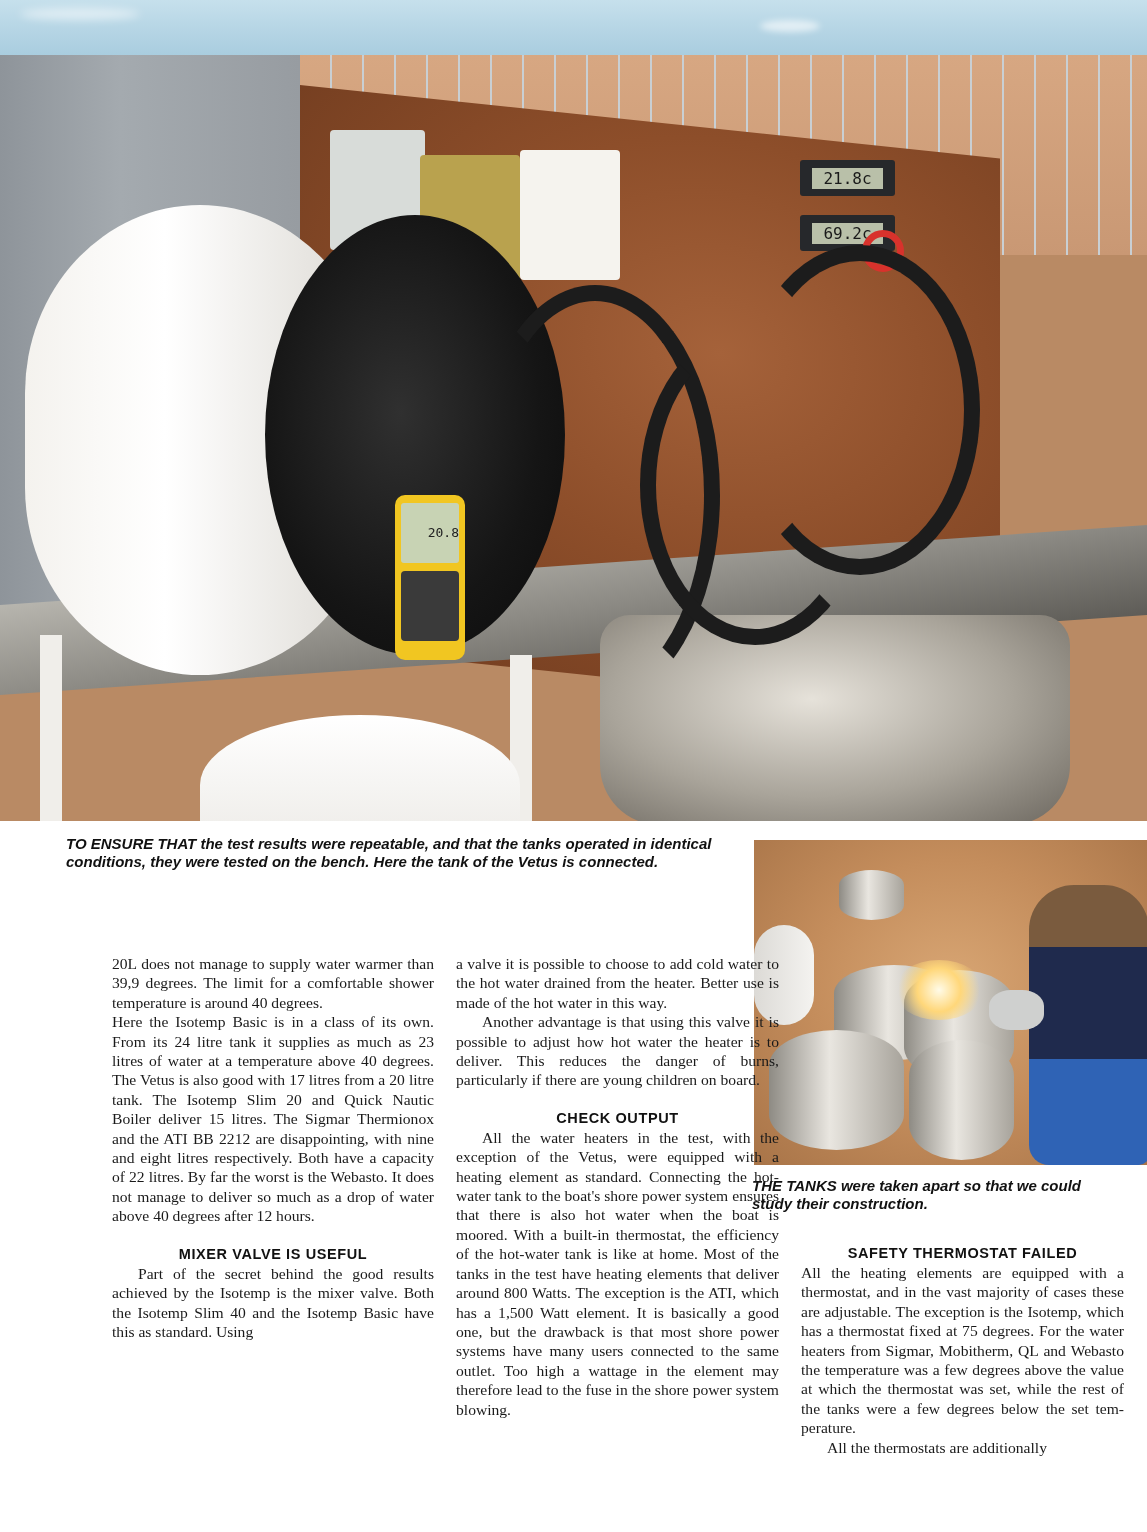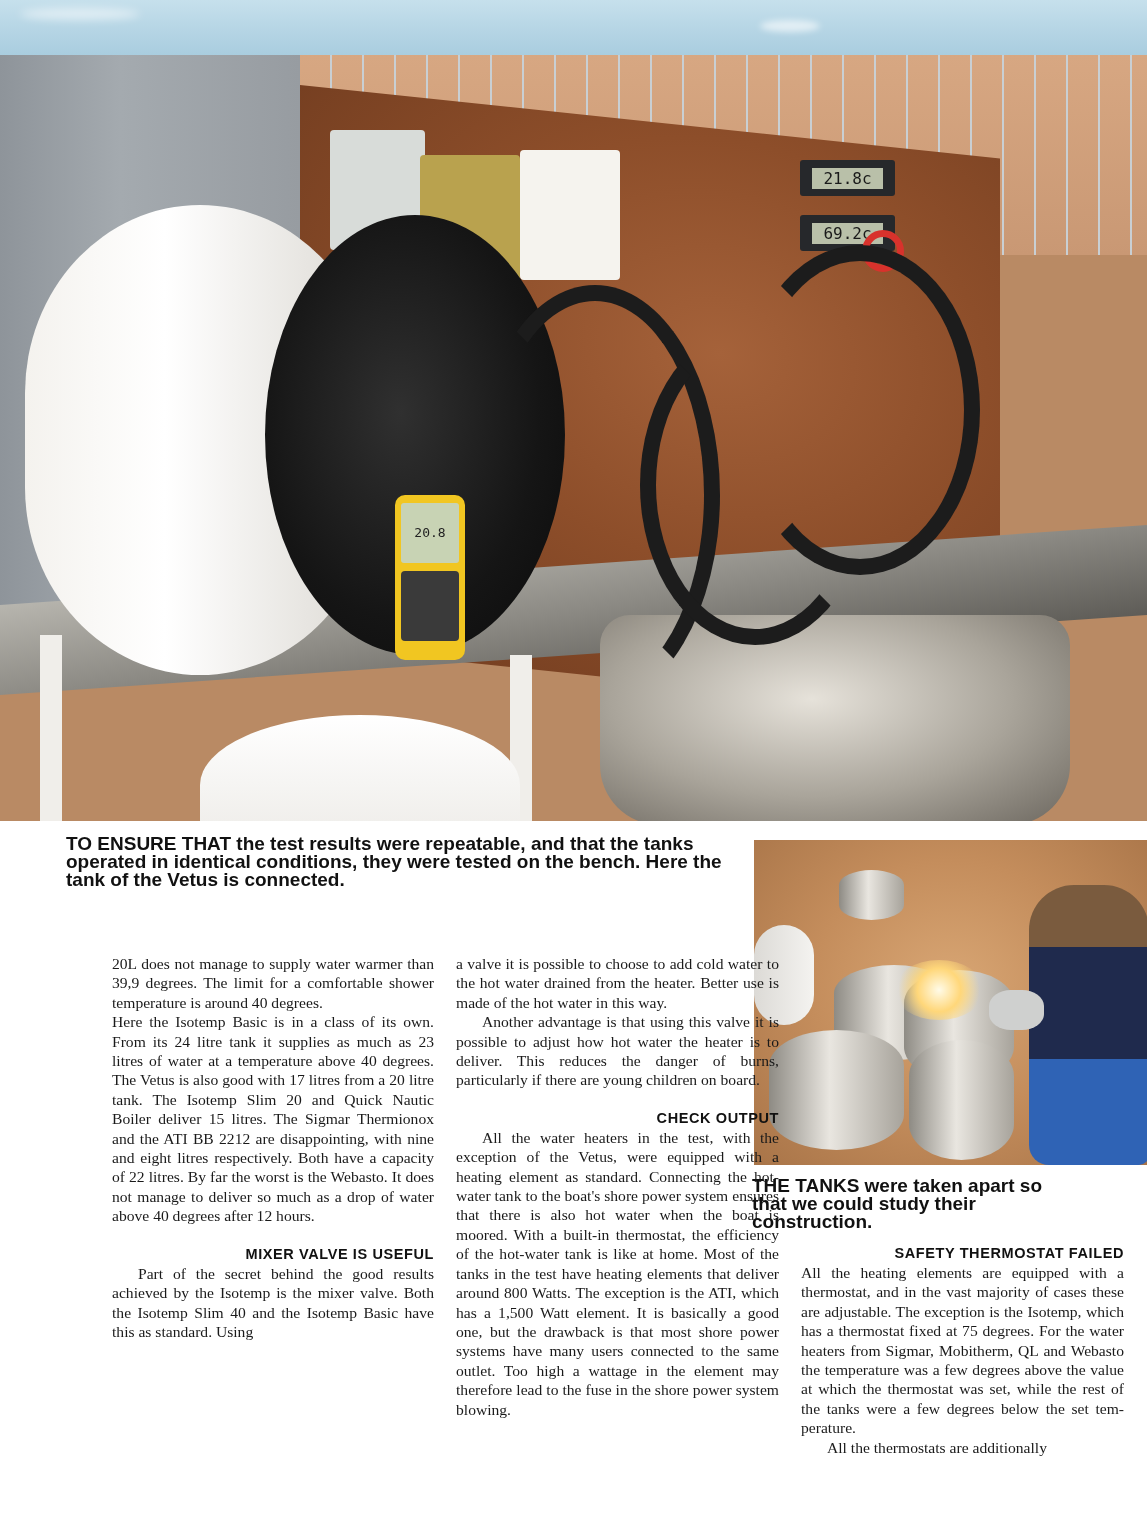--- a/index.html
+++ b/index.html
@@ -49,38 +49,38 @@
   .pm-hose.h3 { left: 740px; top: 190px; width: 240px; height: 330px; border-left-color: transparent; }
   .pm-gauge { position: absolute; width: 95px; height: 36px; background: #26282b; border-radius: 3px;
     display: flex; align-items: center; justify-content: center; }
   .pm-gauge span { background: #b9c0a9; color: #1a1a1a; padding: 1px 11px;
     font-family: "DejaVu Sans Mono", monospace; font-size: 16px; }
   .pm-gauge.g1 { left: 800px; top: 105px; }
   .pm-gauge.g2 { left: 800px; top: 160px; }
   .pm-meter { position: absolute; left: 395px; top: 440px; width: 70px; height: 165px;
     background: #f1c621; border-radius: 10px; padding: 8px 6px; }
   .pm-meter .screen { background: #c8d3b4; height: 60px; border-radius: 3px;
-    font-family: "DejaVu Sans Mono", monospace; font-size: 13px; text-align: center; line-height: 60px; color: #222; }
+    font-family: "DejaVu Sans Mono", monospace; font-size: 13px; text-align: right; line-height: 60px; color: #222; }
   .pm-meter .keys { margin-top: 8px; height: 70px; background: #3a3a3a; border-radius: 4px; }
   .pm-box { position: absolute; border-radius: 4px; }
   .pm-box.b1 { left: 330px; top: 75px; width: 95px; height: 120px; background: #d8dcd9; }
   .pm-box.b2 { left: 420px; top: 100px; width: 100px; height: 140px; background: #b9a24e; }
   .pm-box.b3 { left: 520px; top: 95px; width: 100px; height: 130px; background: #f5f3ee; }
   .pm-tank2 { position: absolute; left: 200px; top: 660px; width: 320px; height: 140px;
     border-radius: 50% 50% 0 0; background: linear-gradient(180deg, #ffffff 0%, #eceae6 100%); }
   .pm-leg { position: absolute; width: 22px; background: #f0eeea; }
   .pm-leg.l1 { left: 40px; top: 580px; height: 190px; }
   .pm-leg.l2 { left: 510px; top: 600px; height: 170px; }
   .pm-valve { position: absolute; left: 862px; top: 175px; width: 42px; height: 42px; border-radius: 50%;
     border: 7px solid #d8322c; background: transparent; }
 
   
   .caption {
     position: absolute; font-family: "Liberation Sans", sans-serif; font-weight: bold;
-    font-size: 19px; line-height: 18px; color: #111;
+    font-size: 15px; line-height: 18px; color: #111; font-style: italic;
   }
   .caption-main { left: 66px; top: 835px; width: 680px; }
   .caption-side { left: 752px; top: 1177px; width: 330px; }
 
   
   .photo-side {
     position: absolute; left: 754px; top: 840px; width: 393px; height: 325px; overflow: hidden;
     background: radial-gradient(ellipse at 50% 45%, #d8a674 0%, #c48d5c 50%, #a87448 100%);
   }
   .ps-cyl { position: absolute; border-radius: 50%/30%;
@@ -104,21 +104,21 @@
     position: absolute; font-family: "Liberation Serif", serif; font-size: 15.6px;
     line-height: 19.4px; color: #1a1a1a; text-align: justify; hyphens: manual; margin-left: 45px;
   }
   .col p { margin: 0; }
   .col p.indent { text-indent: 26px; }
   .col-1 { left: 67px; top: 954px; width: 322px; }
   .col-2 { left: 411px; top: 954px; width: 323px; }
   .col-3 { left: 756px; top: 1244px; width: 323px; }
   .subhead {
     font-family: "Liberation Sans", sans-serif; font-weight: bold; font-size: 14.5px;
-    letter-spacing: 0.6px; text-align: right; line-height: 19px; color: #111;
+    letter-spacing: 0.6px; text-align: center; line-height: 19px; color: #111;
   }
   .gap { height: 19px; }
 </style>
 </head>
 <body>
 
 <div class="sky-band"></div>
 
 <div class="photo-main" role="img" aria-label="Water heater tank of the Vetus connected on a test bench with hoses, valves, digital thermometers and a sink">
   <div class="pm-wall-left"></div>

